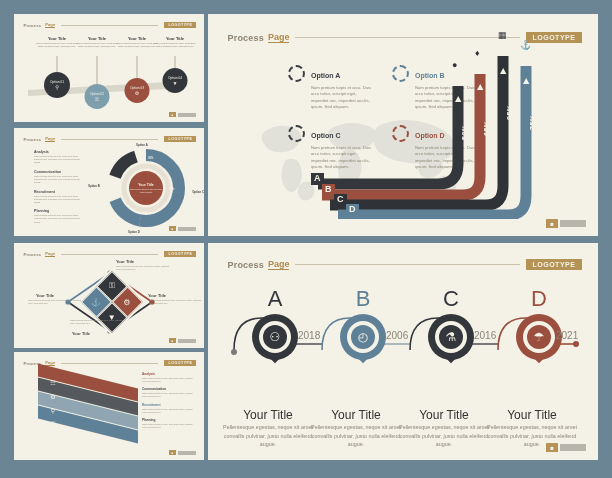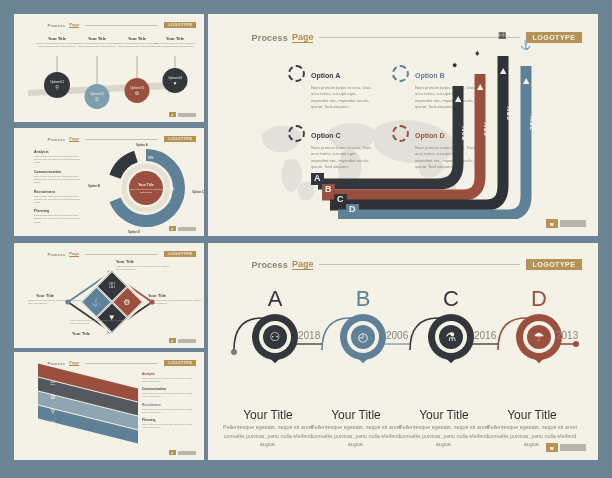--- a/index.html
+++ b/index.html
@@ -11,21 +11,21 @@
   .board{position:relative;width:612px;height:478px;}
 
   
   .slide{
     position:absolute;
     background:#f4f1e6;
     overflow:hidden;
   }
 
   
-  .hdr{position:absolute;left:5%;right:4%;display:flex;align-items:center;margin-left:24px;}
+  .hdr{position:absolute;left:5%;right:4%;display:flex;align-items:center;}
   .hdr .t1{color:#8d8472;font-weight:bold;letter-spacing:.2px;white-space:nowrap;}
   .hdr .t2{color:#b08b4f;font-weight:bold;border-bottom:1.5px solid #b08b4f;margin-left:4px;white-space:nowrap;}
   .hdr .rule{flex:1;height:1px;background:#c9c2ae;margin:0 6px;}
   .logo{background:#b59356;color:#f4f1e6;font-weight:bold;text-align:center;letter-spacing:.5px;}
 
   
   .foot{position:absolute;display:flex;align-items:center;gap:2px;}
   .foot .fbox{background:#b59356;display:flex;align-items:center;justify-content:center;color:#f4f1e6;}
   .foot .fbar{background:#b8b5ad;}
 
@@ -480,21 +480,21 @@
           <div class="pintip" style="background:#9b4f3f;"></div>
           <div class="pinbody" style="background:#9b4f3f;"></div>
           <div class="pinin"></div>
           <div class="pinin2" style="background:#9b4f3f;">☂</div>
         </div>
       </div>
 
       <span class="tlyear" style="left:68px;top:42px;">2018</span>
       <span class="tlyear" style="left:156px;top:42px;">2006</span>
       <span class="tlyear" style="left:244px;top:42px;">2016</span>
-      <span class="tlyear" style="left:326px;top:42px;">2013</span>
+      <span class="tlyear" style="left:326px;top:42px;">2021</span>
     </div>
 
     <div class="tltitle" style="left:5px;top:165px;">Your Title</div>
     <div class="tldesc" style="left:10px;top:180px;">Pellentesque egestas, neque sit amet convallis pulvinar, justo nulla eleifend augue.</div>
 
     <div class="tltitle" style="left:93px;top:165px;">Your Title</div>
     <div class="tldesc" style="left:98px;top:180px;">Pellentesque egestas, neque sit amet convallis pulvinar, justo nulla eleifend augue.</div>
 
     <div class="tltitle" style="left:181px;top:165px;">Your Title</div>
     <div class="tldesc" style="left:186px;top:180px;">Pellentesque egestas, neque sit amet convallis pulvinar, justo nulla eleifend augue.</div>

